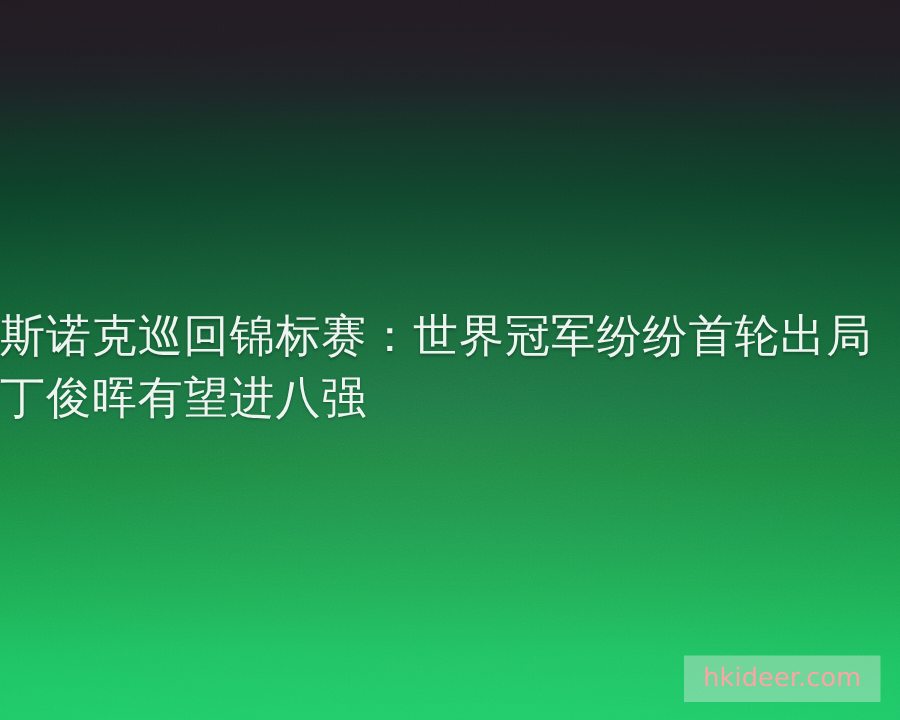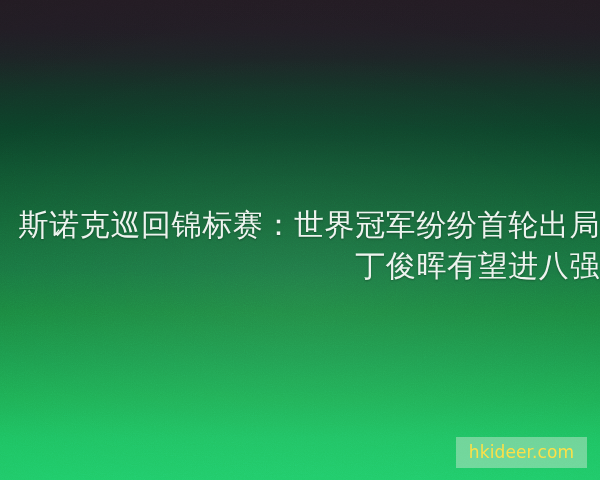--- a/index.html
+++ b/index.html
@@ -58,21 +58,21 @@
     pointer-events: none;
     mix-blend-mode: overlay;
   }
 
   
   .headline {
     position: absolute;
     left: 0;
     top: 204px;
     width: 600px;
-    text-align: right;
+    text-align: left;
     color: #eef4ef;
     font-size: 30px;
     line-height: 41px;
     font-weight: 400;
     letter-spacing: 0.6px;
     text-shadow: 0 1px 2px rgba(0,0,0,0.30);
     white-space: pre-line;
     pointer-events: none;
   }
 
@@ -83,21 +83,21 @@
     top: 437px;
     width: 131px;
     height: 31px;
     background: rgba(226, 236, 226, 0.42);
     display: flex;
     align-items: center;
     justify-content: center;
   }
 
   .watermark-text {
-    color: #fde047;
+    color: #fca5a5;
     font-size: 17px;
     line-height: 1;
     letter-spacing: 0.1px;
     font-family: "DejaVu Sans", "Liberation Sans", sans-serif;
   }
 </style>
 </head>
 <body>
 
 <div id="stage">

